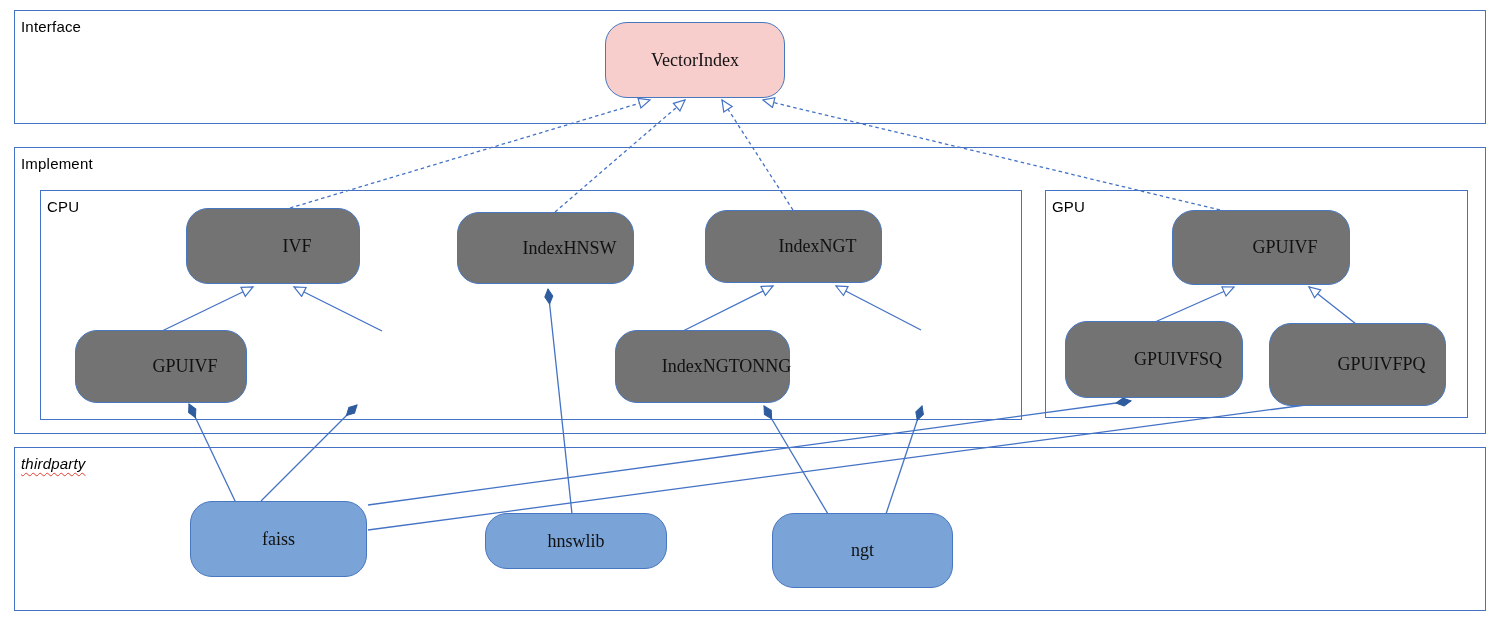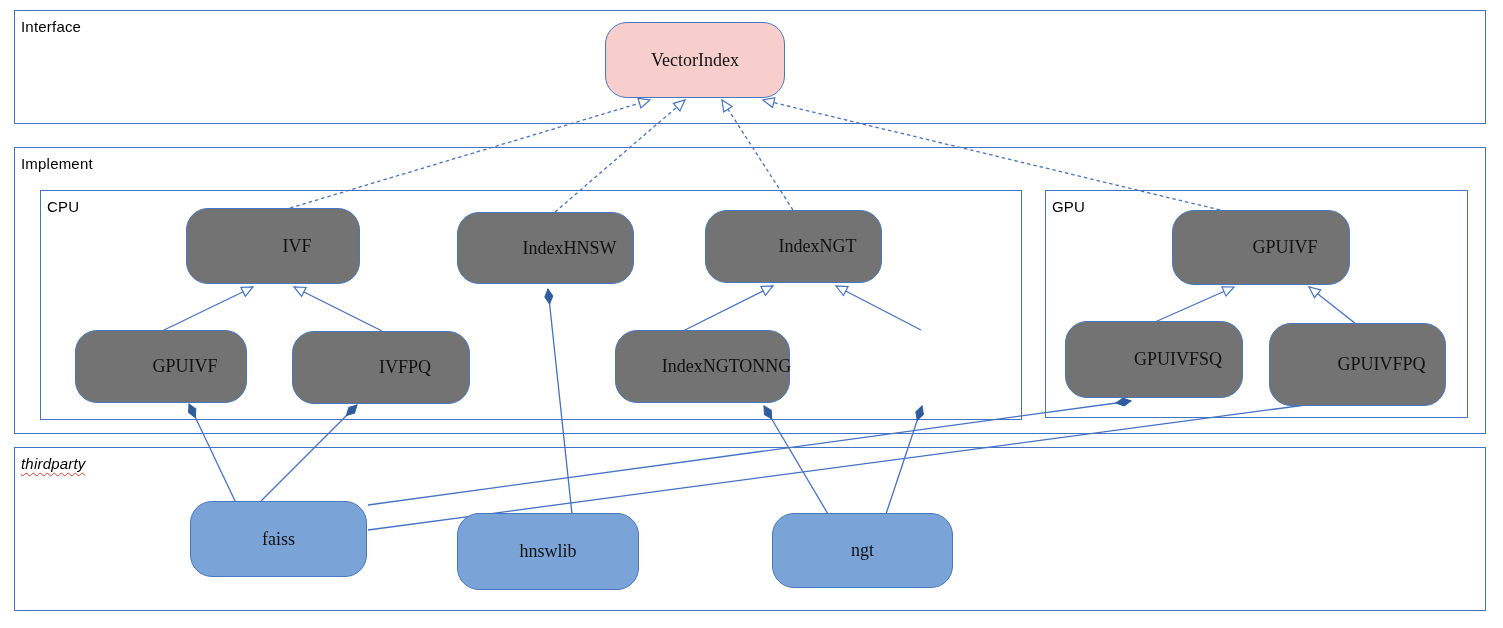--- a/index.html
+++ b/index.html
@@ -117,42 +117,39 @@
   </div>
 
   <div class="node green" style="left:1172px;top:210px;width:178px;height:75px">
     <span>GPUIVF</span>
   </div>
 
   <div class="node green" style="left:75px;top:330px;width:172px;height:73px">
     <span>GPUIVF</span>
   </div>
 
-  <div class="node green" style="left:292px;top:331px;width:178px;height:73px">
-    <span>IVFPQ</span>
-  </div>
 
   <div class="node green" style="left:615px;top:330px;width:175px;height:73px">
     <span>IndexNGTONNG</span>
   </div>
 
 
   <div class="node green" style="left:1065px;top:321px;width:178px;height:77px">
     <span>GPUIVFSQ</span>
   </div>
 
   <div class="node green" style="left:1269px;top:323px;width:177px;height:83px">
     <span>GPUIVFPQ</span>
   </div>
 
   <div class="node blue" style="left:190px;top:501px;width:177px;height:76px">
     <span>faiss</span>
   </div>
 
-  <div class="node blue" style="left:457px;top:513px;width:182px;height:77px">
+  <div class="node blue" style="left:485px;top:513px;width:182px;height:56px">
     <span>hnswlib</span>
   </div>
 
   <div class="node blue" style="left:772px;top:513px;width:181px;height:75px">
     <span>ngt</span>
   </div>
 
 </div>
 
 </body></html>

